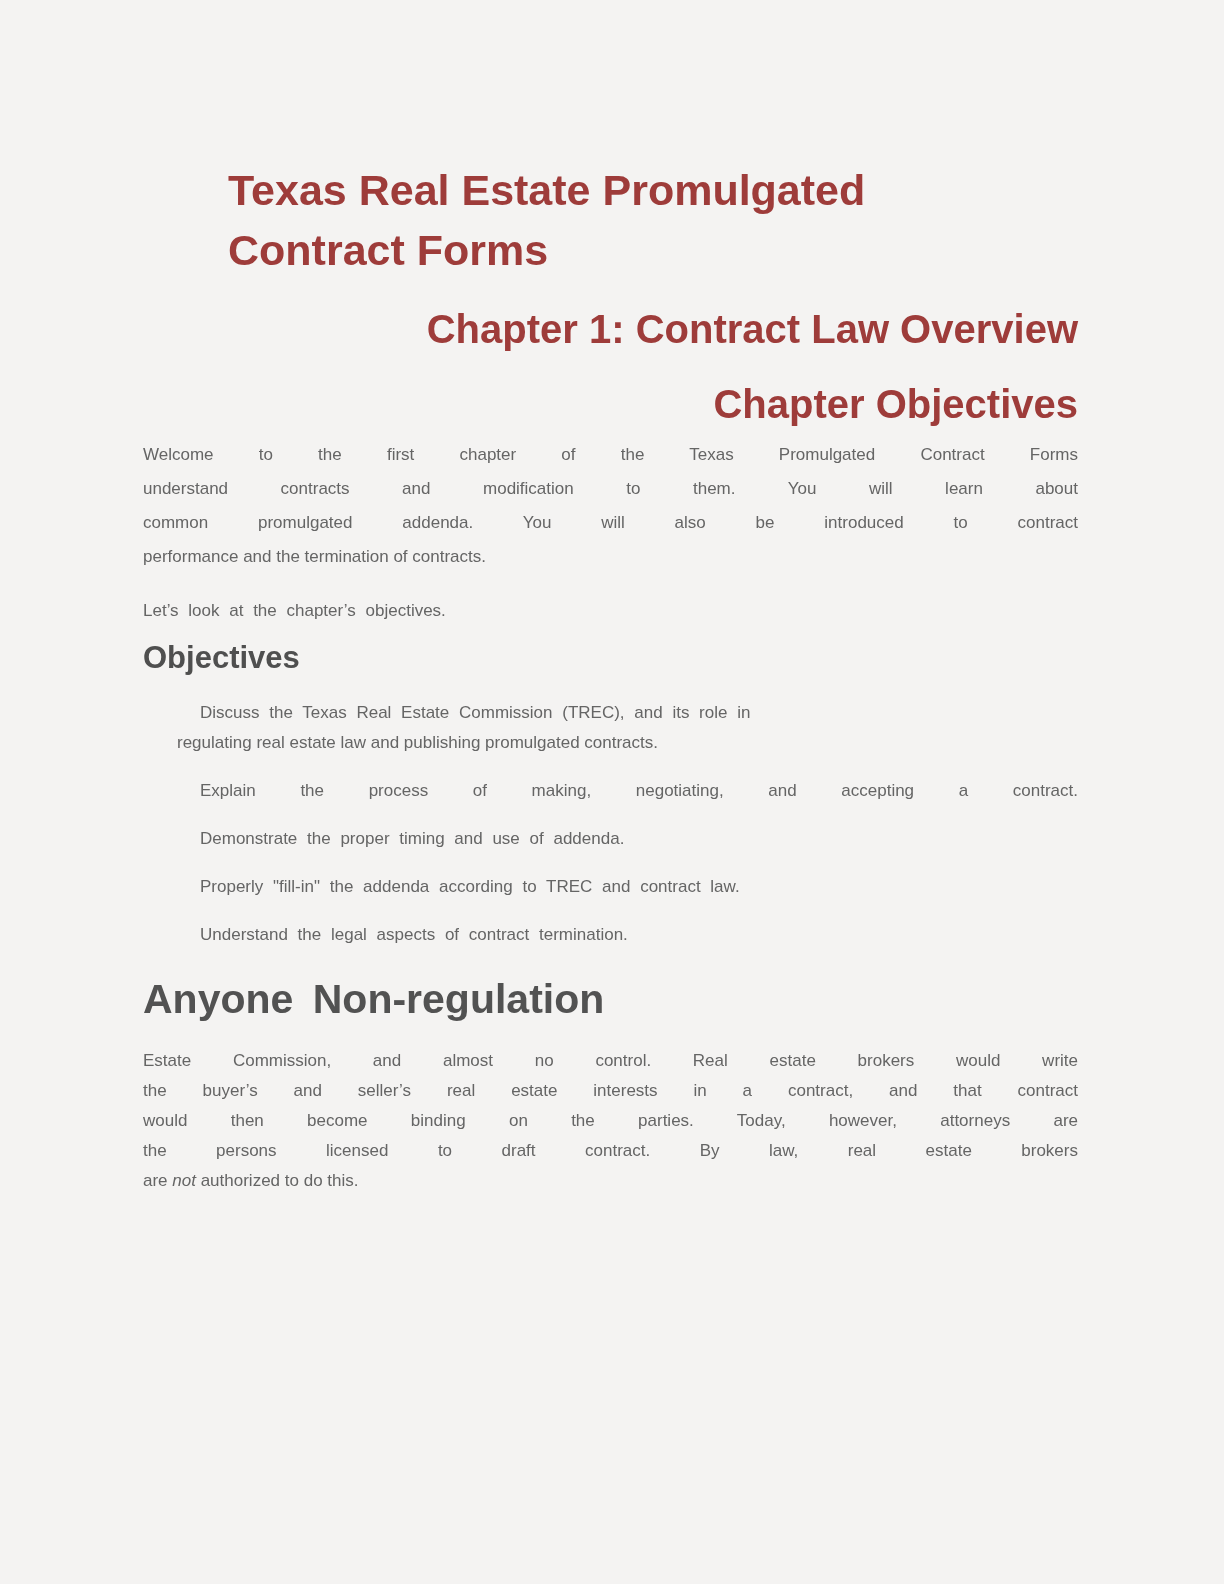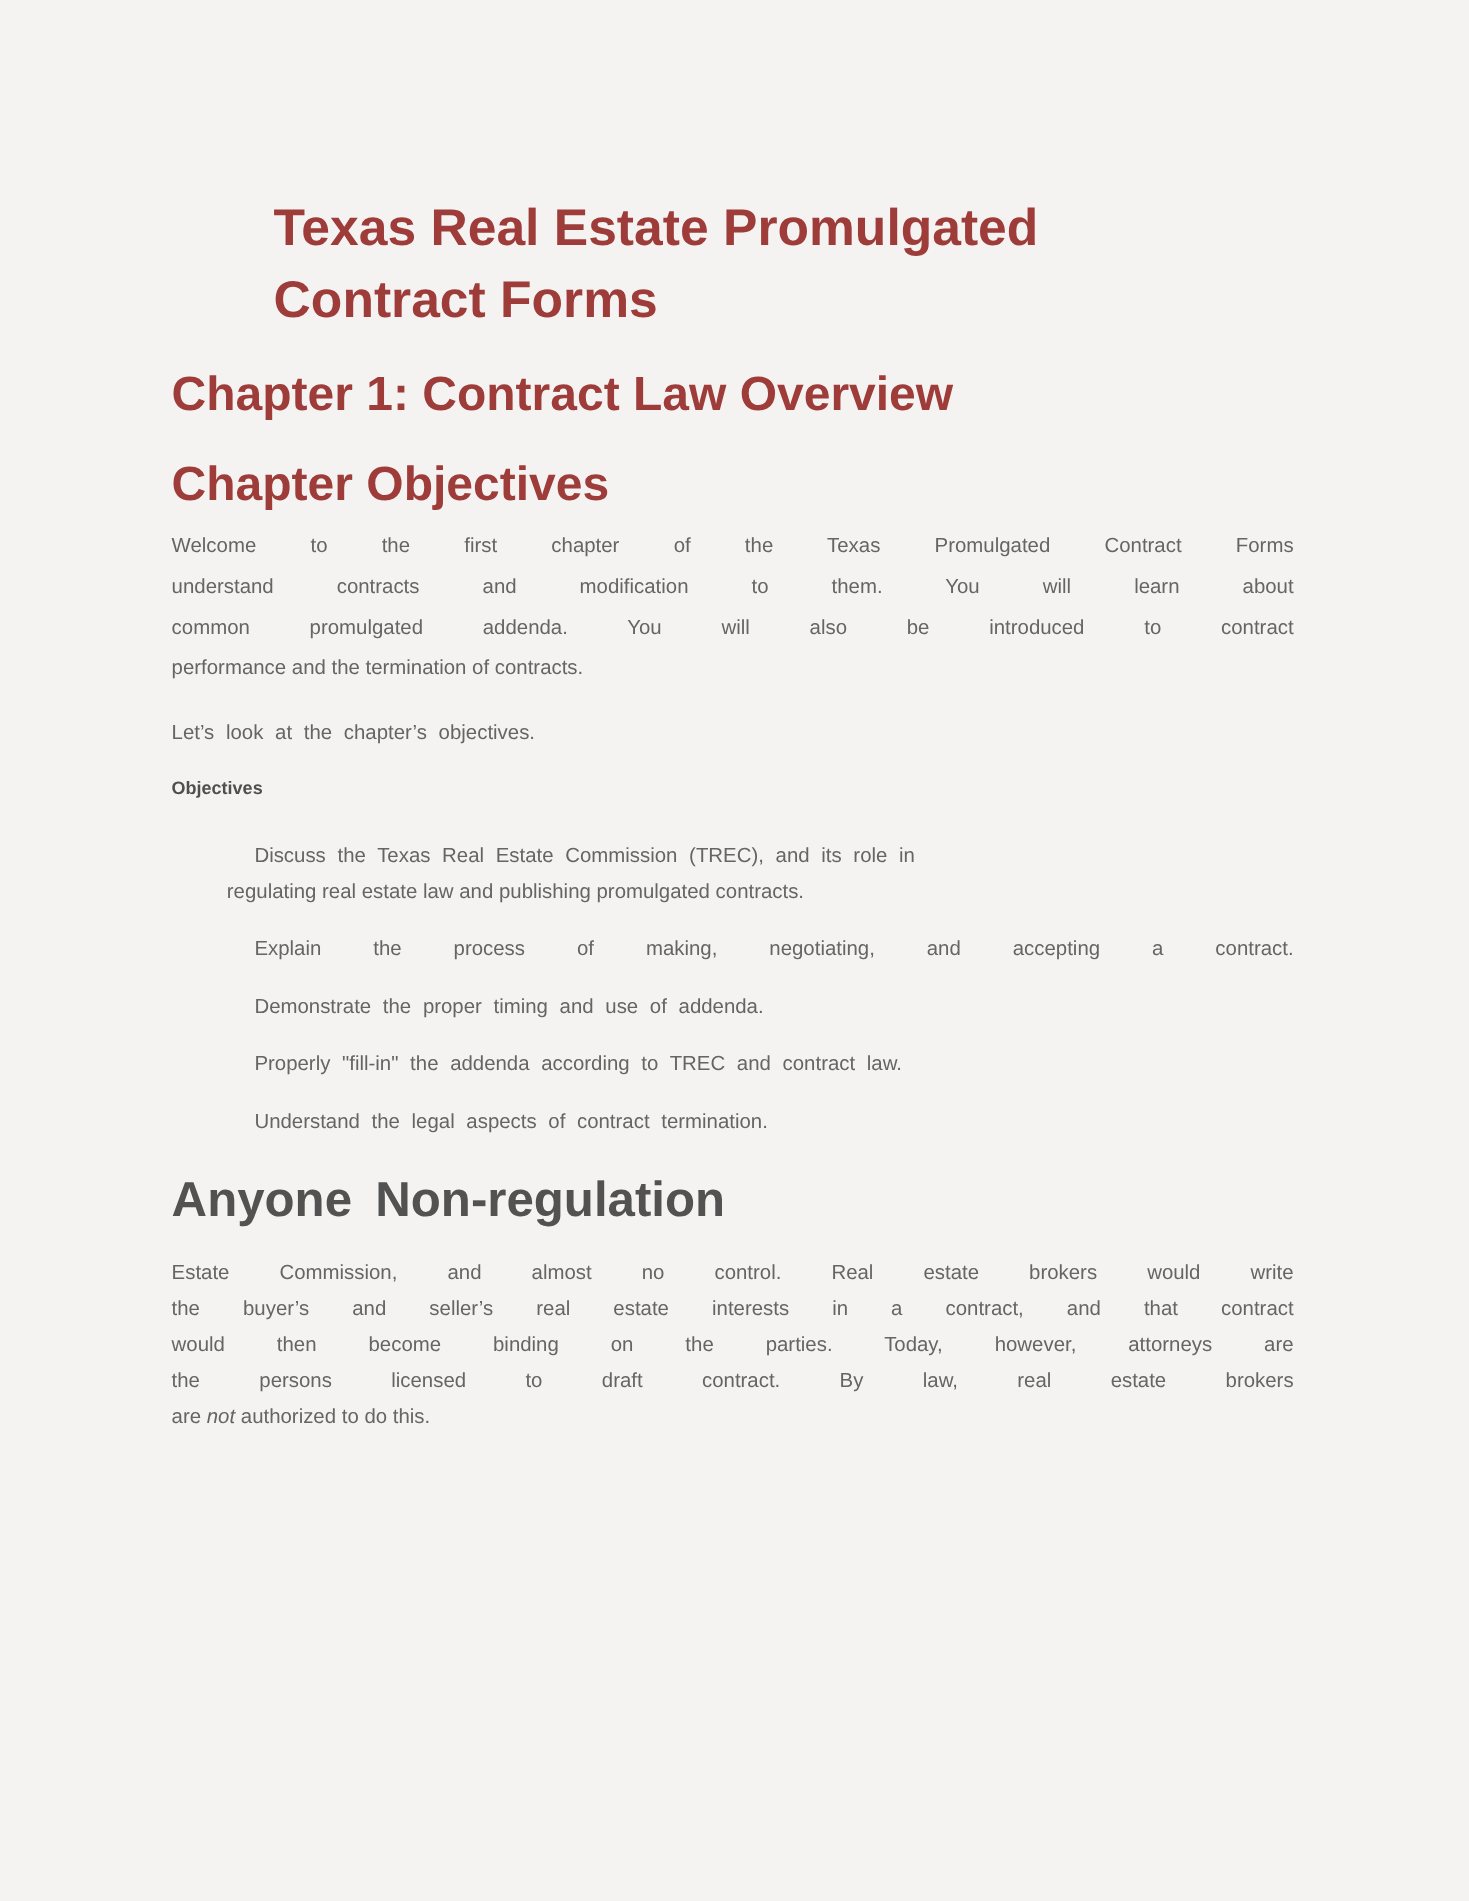--- a/index.html
+++ b/index.html
@@ -22,46 +22,47 @@
     line-height: 60px;
     font-weight: bold;
     color: #9e3c3a;
   }
   .h-red {
     font-size: 40px;
     line-height: 48px;
     font-weight: bold;
     color: #9e3c3a;
     margin: 0;
+    text-align: right;
   }
   .ch1   { margin-bottom: 27px; }
   .chobj { margin-bottom: 10px; }
   .body-copy {
     color: #656565;
     font-size: 17px;
   }
   .line { text-align: left; }
   .line.j {
     text-align: justify;
     text-align-last: justify;
     -moz-text-align-last: justify;
   }
   .line.w { word-spacing: 5px; }
   .p-intro { margin: 0 0 20px 0; }
   .p-intro .line { line-height: 34px; }
   .p-leadin { margin: 0 0 15px 0; }
   .p-leadin .line { line-height: 34px; }
   .obj-label {
-    font-size: 15px;
+    font-size: 31px;
     line-height: 30px;
     font-weight: bold;
     color: #4f4f4f;
     margin: 0 0 25px 0;
   }
-  .obj-list { margin-left: 46px; }
+  .obj-list { margin-left: 34px; }
   .obj-item { margin: 0 0 18px 0; }
   .obj-item .line { line-height: 30px; }
   .obj-item .line:first-child { text-indent: 23px; }
   .h-gray {
     font-size: 41px;
     line-height: 52px;
     font-weight: bold;
     color: #525252;
     word-spacing: 8px;
     margin: 23px 0 21px 0;

